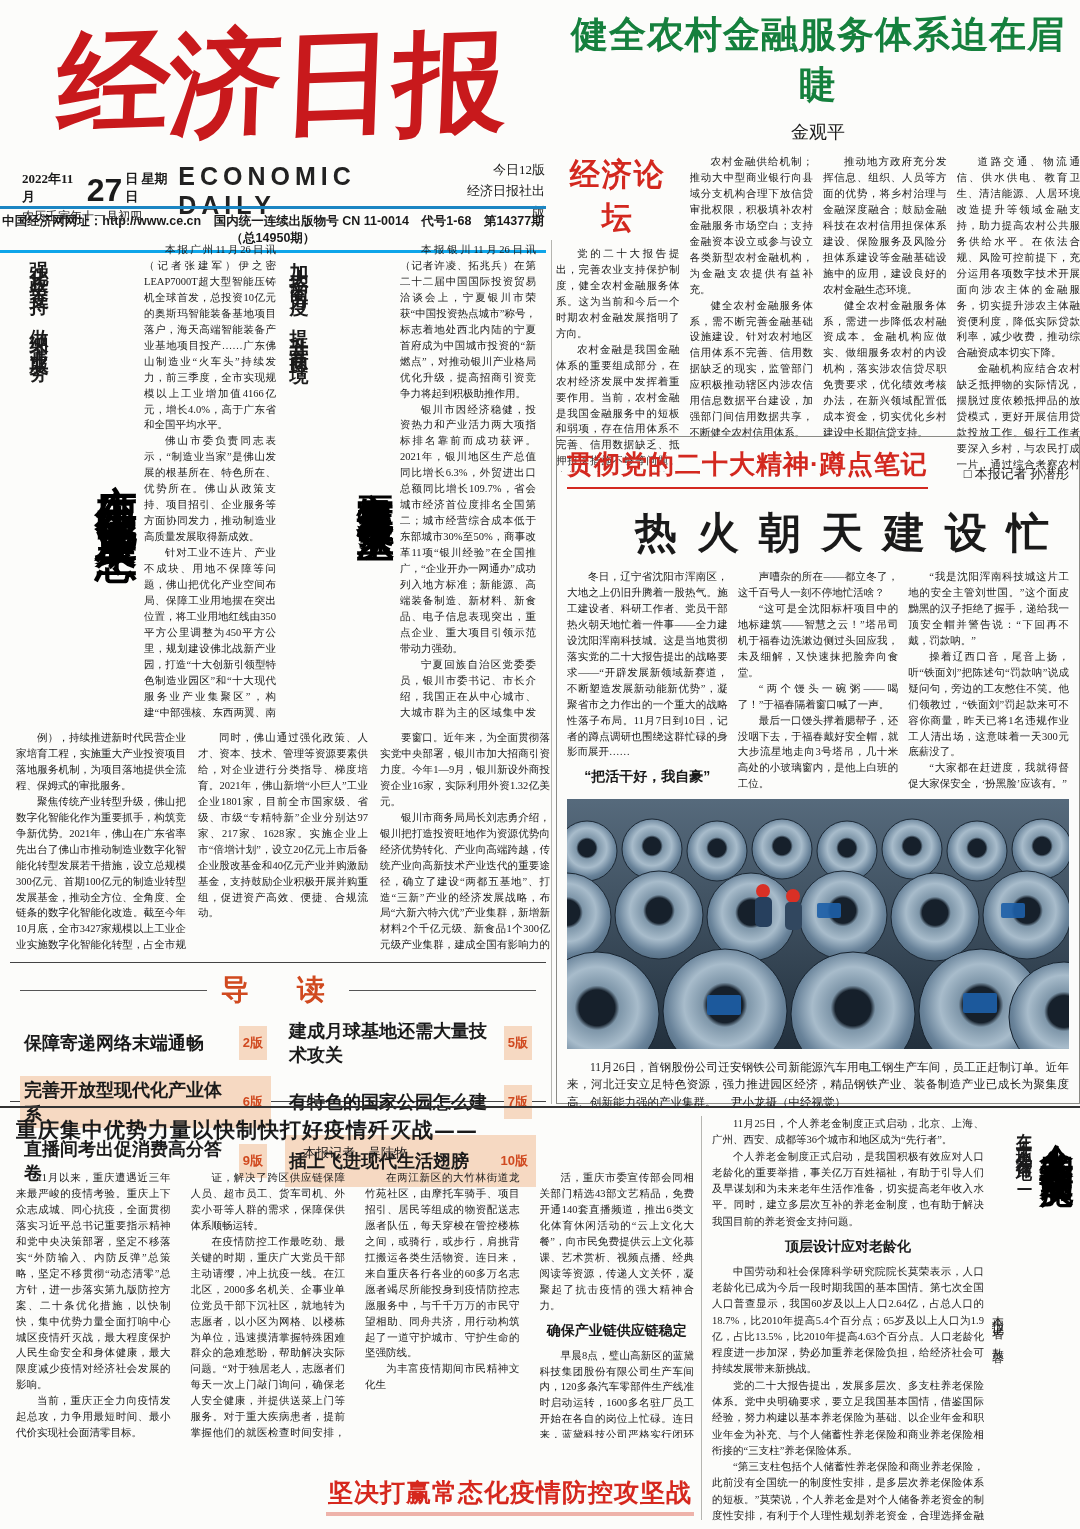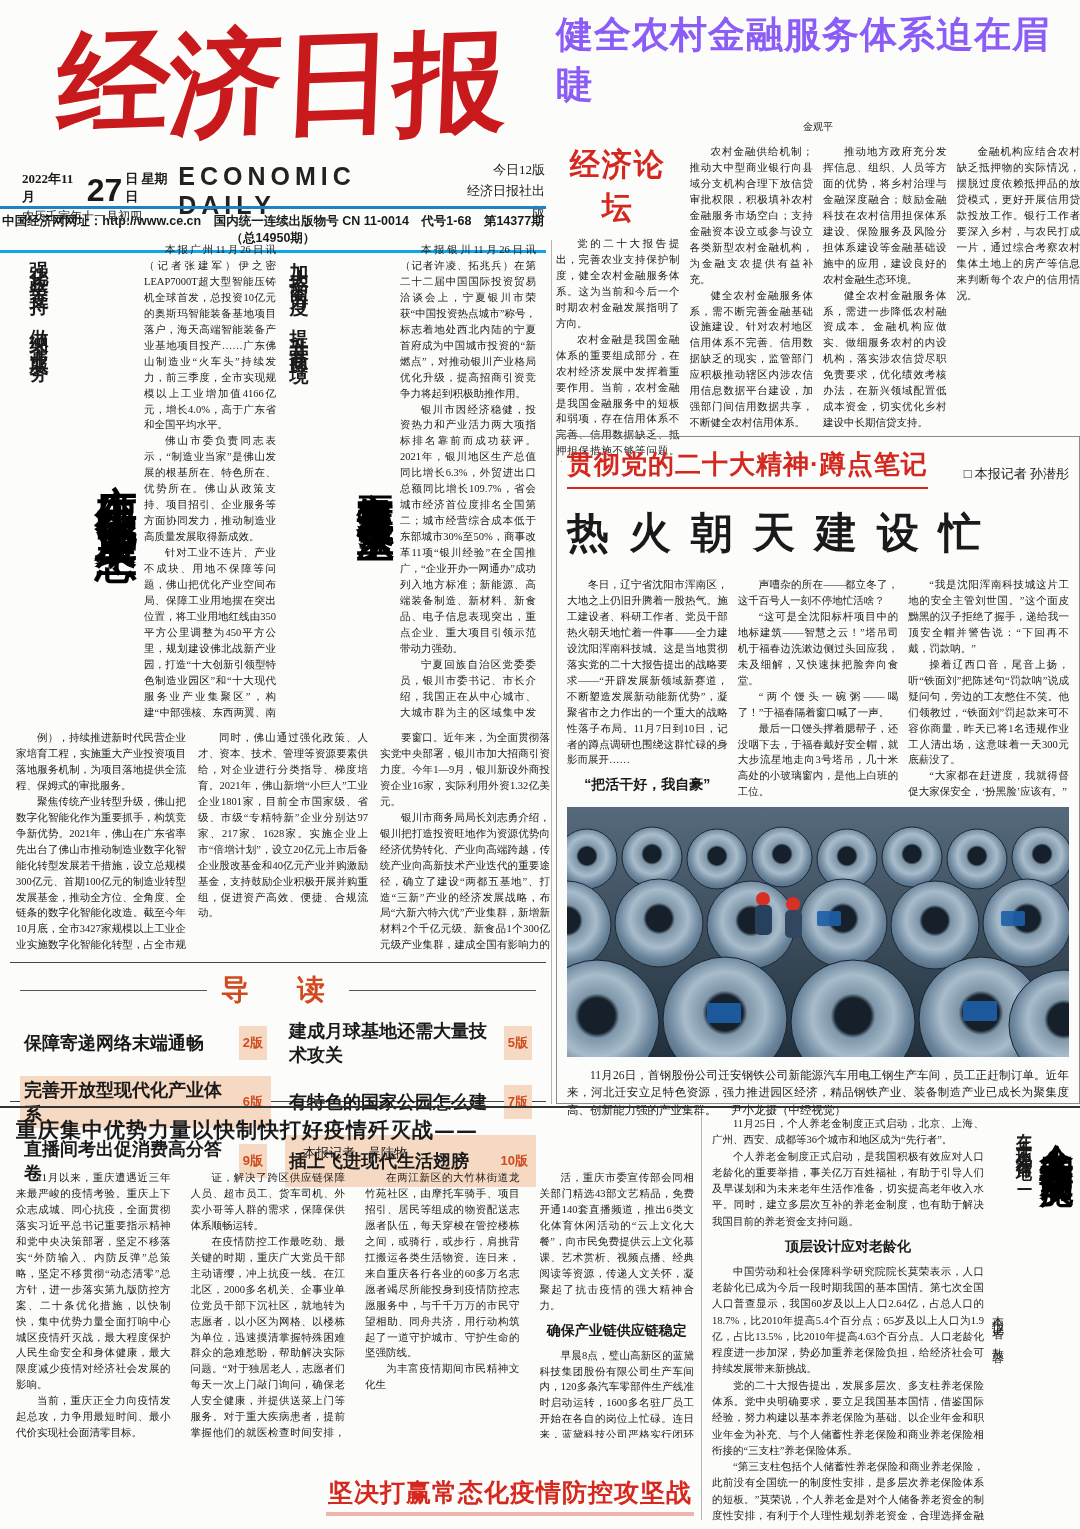--- a/index.html
+++ b/index.html
@@ -21,22 +21,22 @@
   .infobar { position:absolute; left:0; top:206px; width:546px; border-top:3px solid #1b85c2; border-bottom:3px solid #0ea5e9;
     padding:4px 0 3px; text-align:center; font-size:12.5px; font-weight:bold; font-family:"Liberation Sans", sans-serif; }
 
   
   .newscol p { font-size:10.5px; line-height:1.52; text-align:justify; text-indent:2em; }
   .vrule { position:absolute; background:#b5b5b0; width:1px; }
   .hrule-main { position:absolute; left:0; top:1106px; width:1080px; height:2px; background:#333; }
 
   
   .finance { position:absolute; left:556px; top:10px; width:524px; }
-  .finance-headline { font-family:"Liberation Sans", sans-serif; font-weight:900; font-size:37px; text-align:left; letter-spacing:1px; color:#8b5cf6; }
-  .finance-byline { text-align:center; font-size:10px; margin-top:10px; }
+  .finance-headline { font-family:"Liberation Sans", sans-serif; font-weight:900; font-size:37px; text-align:center; letter-spacing:1px; color:#15803d; }
+  .finance-byline { text-align:center; font-size:18px; margin-top:10px; }
   .finance-cols { display:flex; gap:10px; margin-top:10px; height:318px; overflow:hidden; }
   .finance-col { flex:1; overflow:hidden; }
   .forum-label { font-family:"DejaVu Serif", serif; font-weight:900; font-size:30px; color:#d3281f; letter-spacing:2px; text-align:center; margin:2px 0 8px; transform:scaleY(1.05); }
 
   
   .left-top { position:absolute; left:16px; top:240px; width:534px; height:482px; display:flex; }
   .vkicker { writing-mode:vertical-rl; text-orientation:upright; font-family:"Liberation Sans", sans-serif;
     font-weight:bold; font-size:19px; letter-spacing:7px; width:36px; padding-top:6px; }
   .vheadline { writing-mode:vertical-rl; text-orientation:upright; font-family:"Liberation Sans", sans-serif;
     font-weight:900; color:#000; display:flex; justify-content:center; }
@@ -58,21 +58,21 @@
     font-weight:bold; font-size:18px; padding:2px 4px; }
   .daodu-item.hl { background:#f6d9c2; }
   .daodu-page { font-size:13px; color:#d0491f; background:#f6d9c2; padding:8px 4px; font-weight:bold; white-space:nowrap; margin-left:8px; }
 
   
   .dundian { position:absolute; left:556px; top:436px; width:524px; height:668px; border:1px solid #8a8a85; padding:10px 10px 6px; }
   .dd-bannerrow { display:flex; justify-content:space-between; align-items:flex-end; }
   .dd-banner { color:#d3281f; font-family:"Liberation Sans", sans-serif; font-weight:900; font-size:26px;
     border-bottom:2px solid #d3281f; padding-bottom:5px; letter-spacing:1px; }
   .dd-byline { font-size:13px; padding-bottom:6px; }
-  .dd-headline { font-family:Liberation Serif, serif; font-weight:900; font-size:42px; text-align:left; letter-spacing:20px; margin:16px 0 16px; }
+  .dd-headline { font-family:Liberation Serif, serif; font-weight:900; font-size:42px; text-align:right; letter-spacing:20px; margin:16px 0 8px; }
   .dd-cols { display:flex; gap:10px; height:222px; overflow:hidden; }
   .dd-col { flex:1; overflow:hidden; }
   .subhead { text-align:center; font-weight:bold; font-size:14px; margin:8px 0; font-family:"Liberation Sans", sans-serif; }
   .photo-wrap { margin-top:8px; }
   .photo-caption { margin-top:6px; font-size:11.5px; line-height:1.5; text-align:justify; text-indent:2em; }
   .photo-credit { white-space:nowrap; }
 
   
   .chongqing { position:absolute; left:16px; top:1116px; width:678px; height:402px; }
   .cq-kicker { font-weight:bold; font-size:21px; letter-spacing:1px; font-family:"DejaVu Serif", serif; }
@@ -138,20 +138,21 @@
       </div>
       <div class="finance-col newscol">
           <p>农村金融供给机制；推动大中型商业银行向县域分支机构合理下放信贷审批权限，积极填补农村金融服务市场空白；支持金融资本设立或参与设立各类新型农村金融机构，为金融支农提供有益补充。</p>
           <p>健全农村金融服务体系，需不断完善金融基础设施建设。针对农村地区信用体系不完善、信用数据缺乏的现实，监管部门应积极推动辖区内涉农信用信息数据平台建设，加强部门间信用数据共享，不断健全农村信用体系。</p>
         </div>
       <div class="finance-col newscol">
           <p>推动地方政府充分发挥信息、组织、人员等方面的优势，将乡村治理与金融深度融合；鼓励金融科技在农村信用担保体系建设、保险服务及风险分担体系建设等金融基础设施中的应用，建设良好的农村金融生态环境。</p>
           <p>健全农村金融服务体系，需进一步降低农村融资成本。金融机构应做实、做细服务农村的内设机构，落实涉农信贷尽职免责要求，优化绩效考核办法，在新兴领域配置低成本资金，切实优化乡村建设中长期信贷支持。</p>
         </div>
       <div class="finance-col newscol">
+          <p>道路交通、物流通信、供水供电、教育卫生、清洁能源、人居环境改造提升等领域金融支持，助力提高农村公共服务供给水平。在依法合规、风险可控前提下，充分运用各项数字技术开展面向涉农主体的金融服务，切实提升涉农主体融资便利度，降低实际贷款利率，减少收费，推动综合融资成本切实下降。</p>
           <p>金融机构应结合农村缺乏抵押物的实际情况，摆脱过度依赖抵押品的放贷模式，更好开展信用贷款投放工作。银行工作者要深入乡村，与农民打成一片，通过综合考察农村集体土地上的房产等信息来判断每个农户的信用情况。</p>
         </div>
     </div>
   </div>
 
   <div class="vrule" style="left:551px; top:240px; height:864px;"></div>
 
   <div class="left-top">
     <div class="vkicker">强化政策支持　做细企业服务</div>
     <div class="vheadline vh1">广东佛山优化产业发展生态</div>

